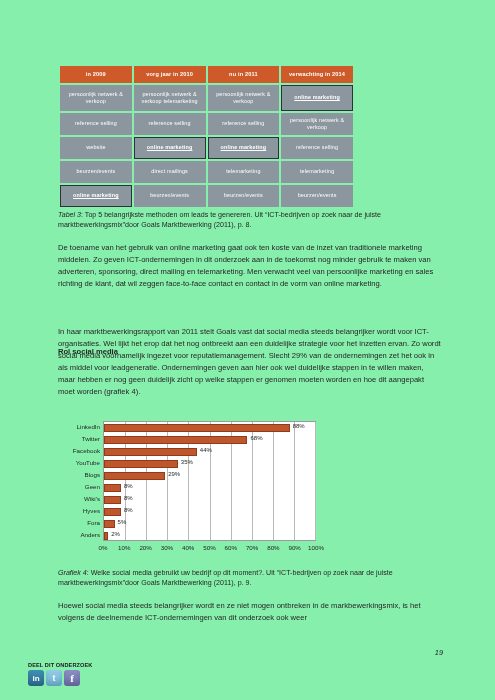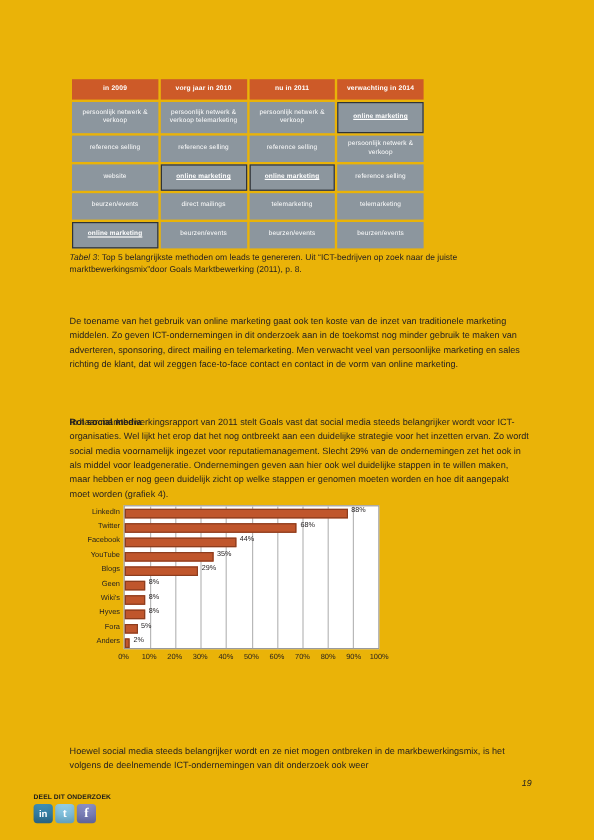--- a/index.html
+++ b/index.html
@@ -14,21 +14,21 @@
     font-family: "Liberation Sans", sans-serif;
     color: #231f20;
     overflow: hidden;
   }
 
   .page {
     position: absolute;
     left: 0; top: 0;
     width: 495px;
     height: 700px;
-    background: #eab308;
+    background: #86efac;
   }
 
   
   .leads-table {
     position: absolute;
     left: 58px;
     top: 64px;
     width: 297px;
     border-collapse: separate;
     border-spacing: 2px;
@@ -74,21 +74,20 @@
   .caption i { font-style: italic; }
 
   .para {
     position: absolute;
     left: 58px;
     width: 383px;
     font-size: 7.6px;
     line-height: 1.58;
     color: #231f20;
     text-align: left;
-    margin-top: 20px;
   }
   .para b, .subhead { font-weight: bold; }
 
   .subhead {
     position: absolute;
     left: 58px;
     font-size: 7.6px;
     line-height: 1.58;
     font-weight: bold;
     color: #231f20;
@@ -331,20 +330,23 @@
         <div class="xtick" style="left: 130.2px;">40%</div>
         <div class="xtick" style="left: 151.5px;">50%</div>
         <div class="xtick" style="left: 172.8px;">60%</div>
         <div class="xtick" style="left: 194.1px;">70%</div>
         <div class="xtick" style="left: 215.4px;">80%</div>
         <div class="xtick" style="left: 236.7px;">90%</div>
         <div class="xtick" style="left: 258px;">100%</div>
       </div>
   </div>
 
+  <div class="caption" style="top:568px;">
+    <i>Grafiek 4</i><span>: Welke social media gebruikt uw bedrijf op dit moment?. Uit “ICT-bedrijven op zoek naar de juiste marktbewerkingsmix”door Goals Marktbewerking (2011), p. 9.</span>
+  </div>
 
   <div class="para" style="top:600px;">Hoewel social media steeds belangrijker wordt en ze niet mogen ontbreken in de markbewerkingsmix, is het volgens de deelnemende ICT-ondernemingen van dit onderzoek ook weer</div>
 
   <div class="footer-share">
     <span class="share-label">DEEL DIT ONDERZOEK</span>
     <div class="icon-row">
       <div class="sicon li">in</div>
       <div class="sicon tw">t</div>
       <div class="sicon fb">f</div>
     </div>

